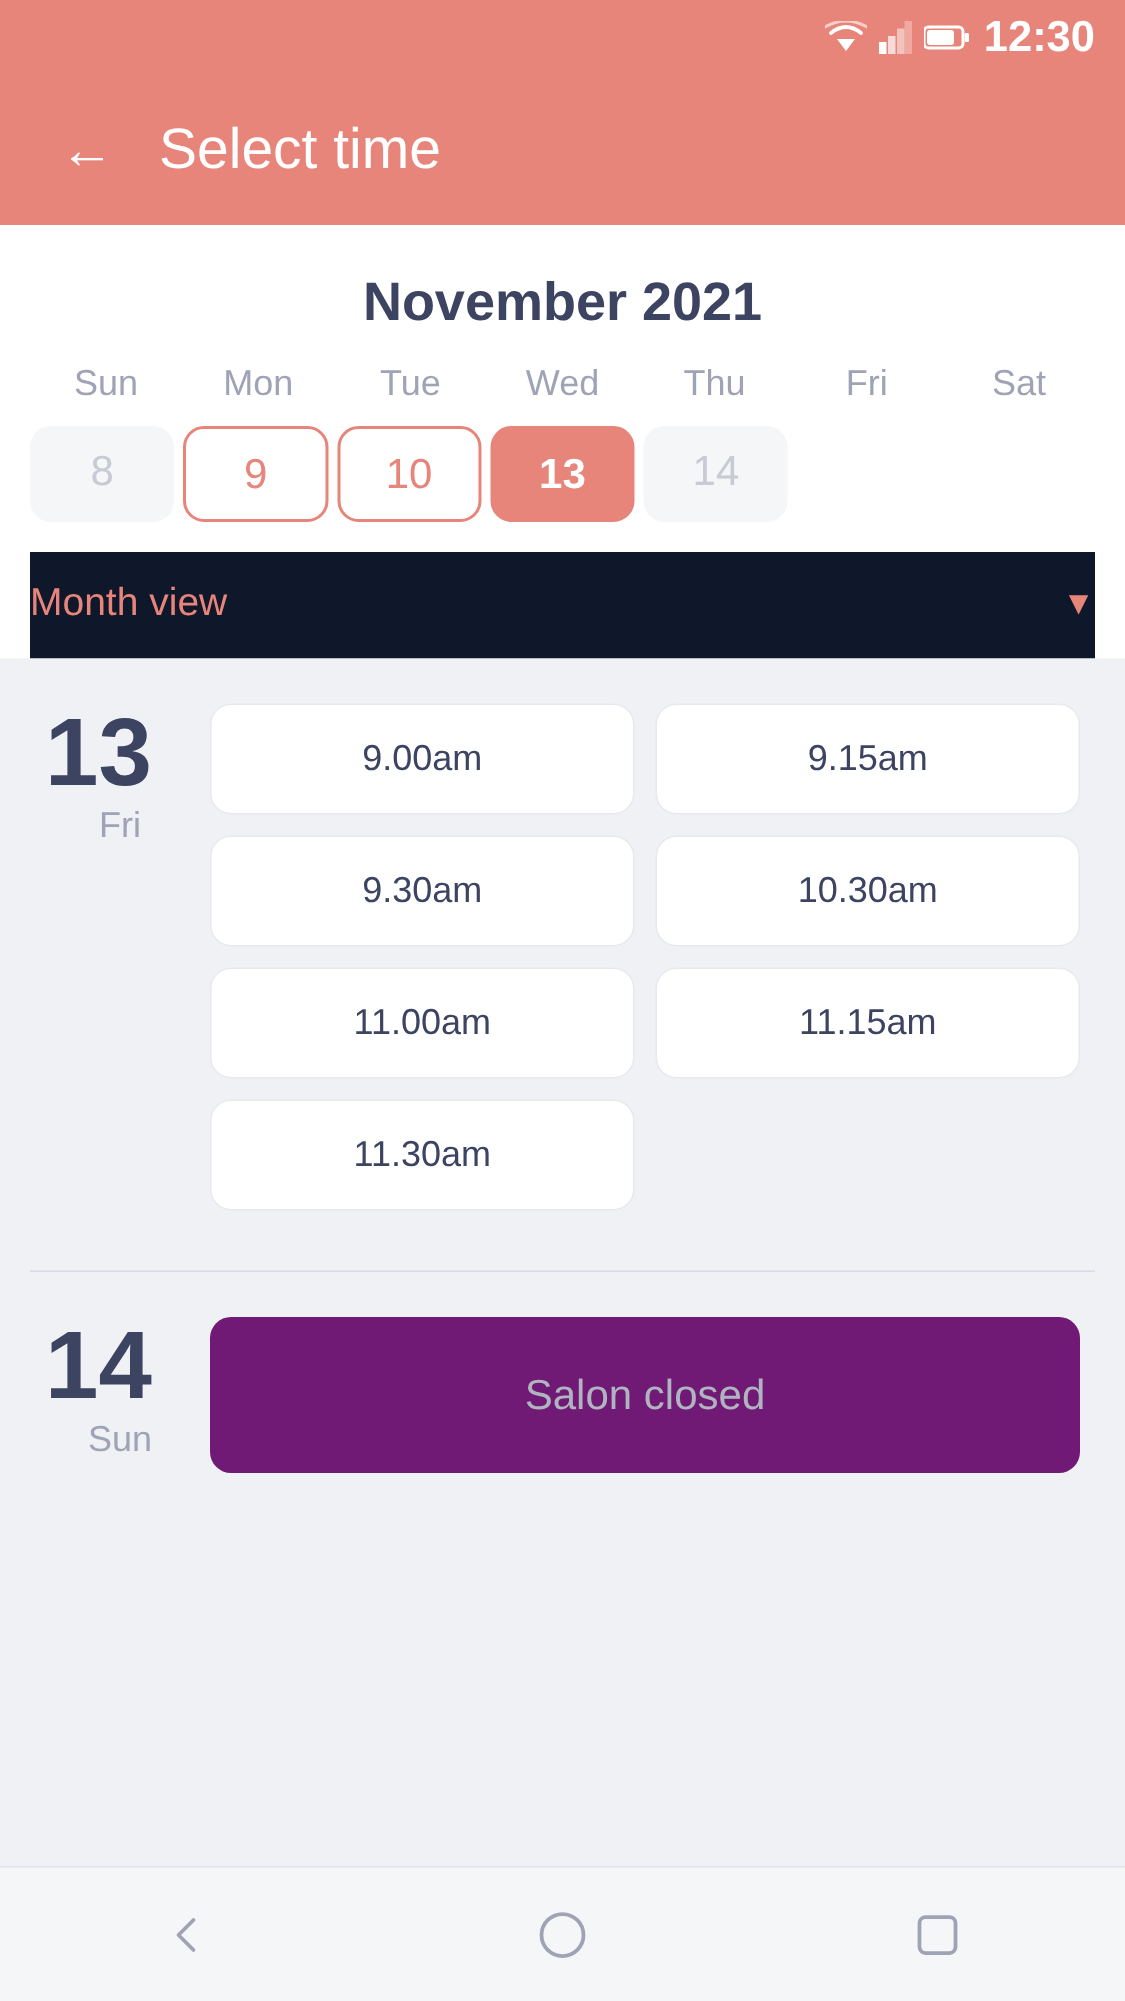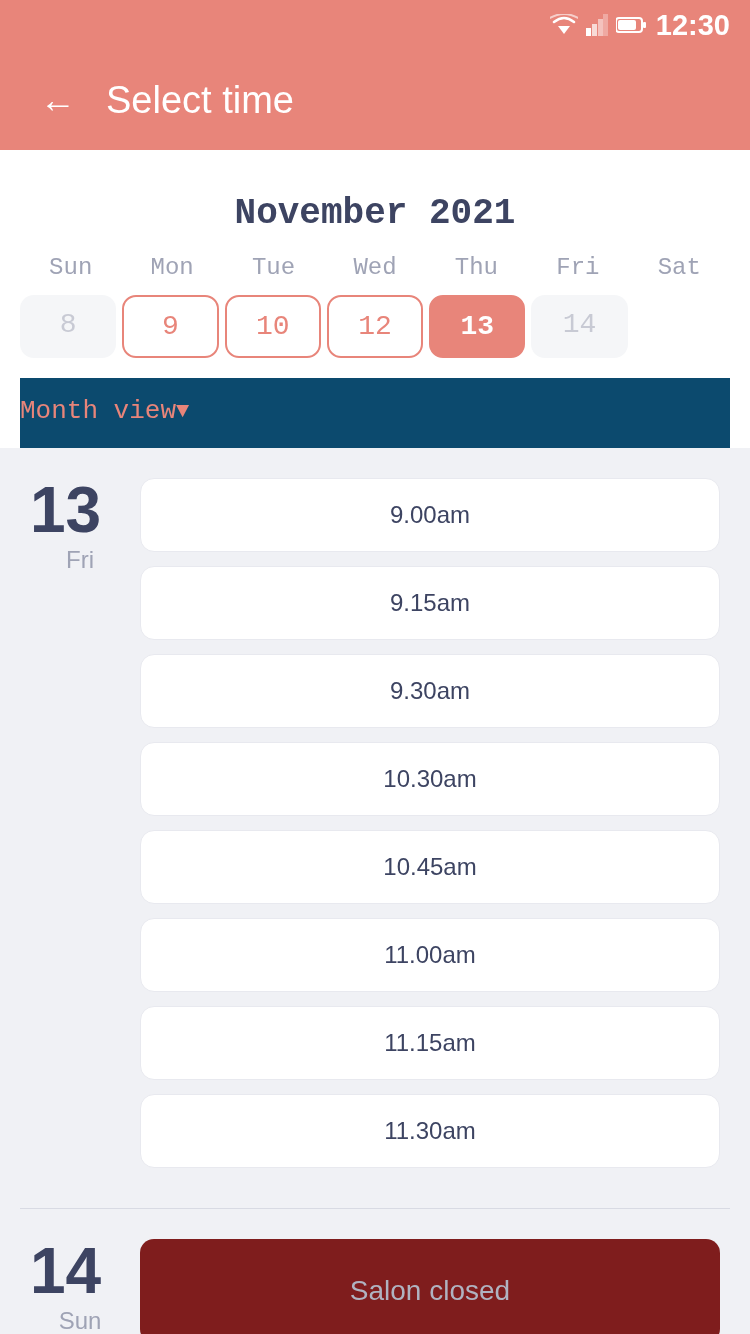--- a/index.html
+++ b/index.html
@@ -54,22 +54,21 @@
     }
     .header-title {
       color: white;
       font-size: 38px;
       font-weight: 400;
     }
 
     
     .calendar-section {
       background: white;
-      padding: 43px 20px 0;
-      font-family: Liberation Mono, monospace;
+      padding: 30px 20px 0;
     }
     .month-title {
       text-align: center;
       font-size: 36px;
       font-weight: 700;
       color: #3d4462;
       margin-bottom: 20px;
     }
     .weekdays {
       display: grid;
@@ -111,23 +110,23 @@
       background: #e8857a;
       color: white;
       border: 2px solid #e8857a;
       font-weight: 700;
     }
 
     
     .month-view-toggle {
       display: flex;
       align-items: center;
-      justify-content: flex-start;
+      justify-content: space-between;
       padding: 18px 0 22px;
-      background: #0c4a6e;
+      background: #0f172a;
       cursor: pointer;
     }
     .month-view-label {
       font-size: 26px;
       color: #e8857a;
     }
     .chevron-down {
       color: #e8857a;
       font-size: 22px;
     }
@@ -149,21 +148,21 @@
     }
     .day-name {
       font-size: 24px;
       color: #9fa3b5;
       text-align: center;
       margin-top: 4px;
     }
     .slots-grid {
       flex: 1;
       display: grid;
-      grid-template-columns: repeat(1, 1fr);
+      grid-template-columns: repeat(2, 1fr);
       gap: 14px;
       margin-left: 10px;
     }
     .time-slot {
       background: white;
       border-radius: 14px;
       padding: 22px 10px;
       text-align: center;
       font-size: 24px;
       color: #3d4462;
@@ -179,21 +178,21 @@
 
     .divider {
       height: 1px;
       background: #d8dae3;
       margin: 10px 20px;
     }
 
     
     .salon-closed-box {
       flex: 1;
-      background: #7f1d1d;
+      background: #701a75;
       border-radius: 14px;
       padding: 36px;
       text-align: right;
       font-size: 28px;
       color: #b0b3c0;
       margin-left: 10px;
       min-height: 100px;
       display: flex;
       align-items: center;
       justify-content: center;
@@ -265,21 +264,20 @@
     <span class="weekday-label">Wed</span>
     <span class="weekday-label">Thu</span>
     <span class="weekday-label">Fri</span>
     <span class="weekday-label">Sat</span>
   </div>
 
   <div class="week-row">
     <div class="day-cell disabled">8</div>
     <div class="day-cell available">9</div>
     <div class="day-cell available">10</div>
-    <div class="day-cell available">12</div>
     <div class="day-cell selected">13</div>
     <div class="day-cell disabled">14</div>
   </div>
 
   <div class="month-view-toggle">
     <span class="month-view-label">Month view</span>
     <span class="chevron-down">▼</span>
   </div>
 </div>
 
@@ -288,21 +286,20 @@
   <div class="day-row">
     <div class="day-number-label">
       <div class="day-num">13</div>
       <div class="day-name">Fri</div>
     </div>
     <div class="slots-grid">
       <div class="time-slot">9.00am</div>
       <div class="time-slot">9.15am</div>
       <div class="time-slot">9.30am</div>
       <div class="time-slot">10.30am</div>
-      <div class="time-slot">10.45am</div>
       <div class="time-slot">11.00am</div>
       <div class="time-slot">11.15am</div>
       <div class="time-slot">11.30am</div>
     </div>
   </div>
 
   <div class="divider"></div>
 
   <div class="day-row">
     <div class="day-number-label">

